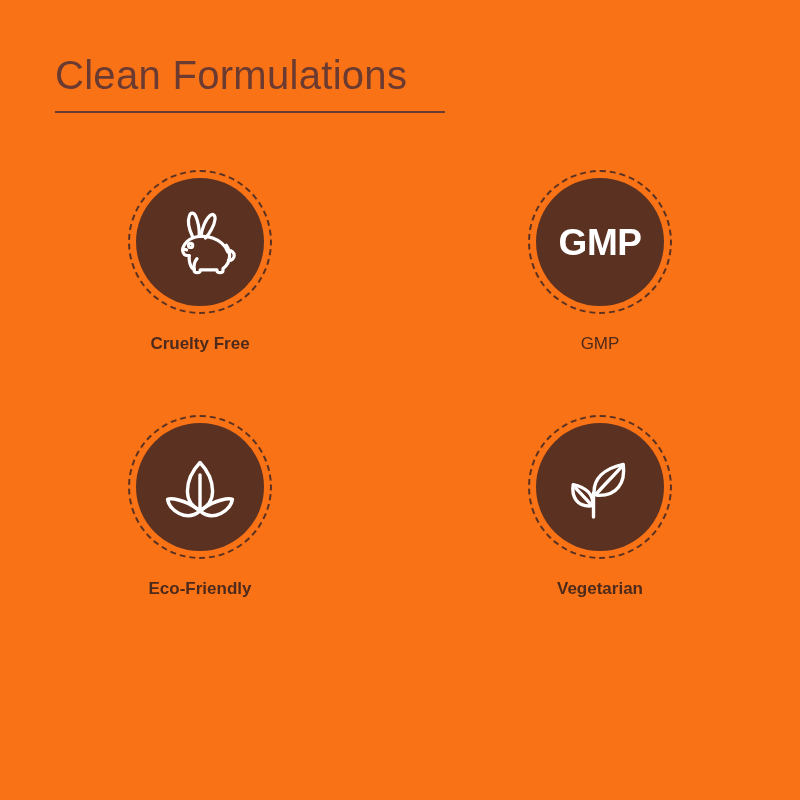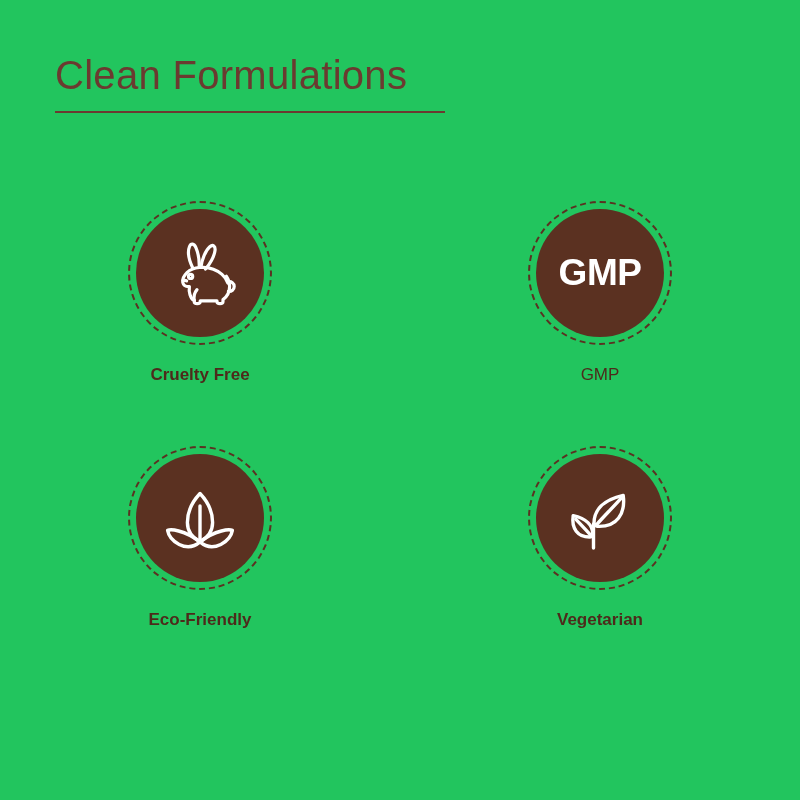--- a/index.html
+++ b/index.html
@@ -12,21 +12,21 @@
 
   body {
     font-family: "Liberation Sans", sans-serif;
     position: relative;
     overflow: hidden;
   }
 
   .page {
     position: absolute;
     inset: 0;
-    background: #22c55e;
+    background: #f97316;
   }
 
   
   .header {
     position: absolute;
     left: 55px;
     top: 54px;
     width: 660px;
   }
 
@@ -57,21 +57,20 @@
     grid-template-columns: 400px 400px;
     grid-template-rows: 245px 245px;
     justify-items: center;
   }
 
   .badge {
     width: 200px;
     display: flex;
     flex-direction: column;
     align-items: center;
-    justify-content: center;
   }
 
   .badge-medallion {
     position: relative;
     width: 144px;
     height: 144px;
     display: flex;
     align-items: center;
     justify-content: center;
   }

